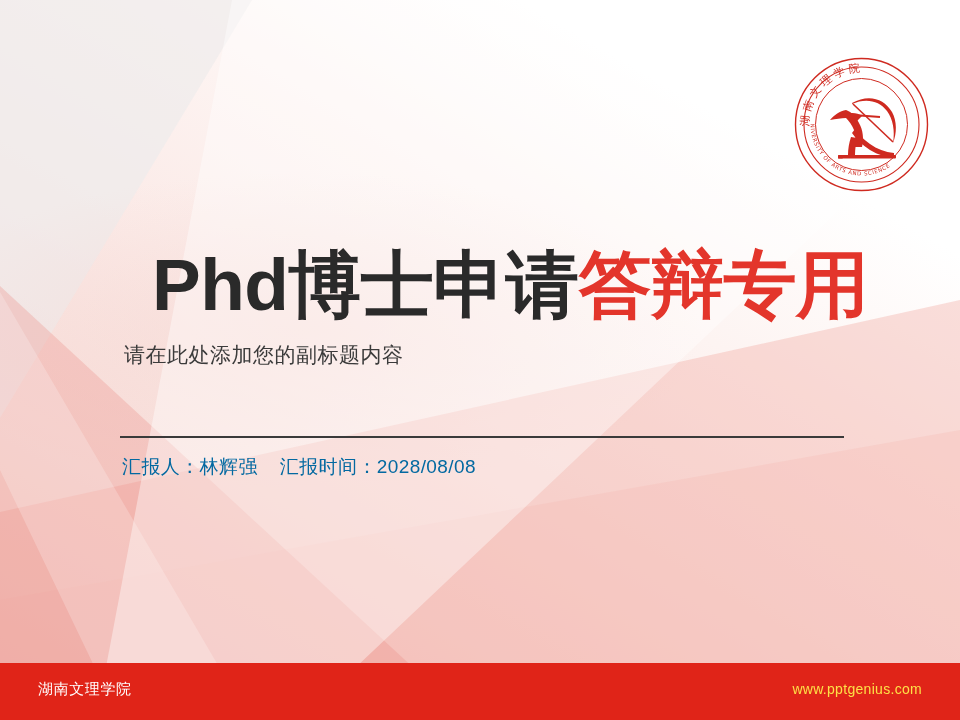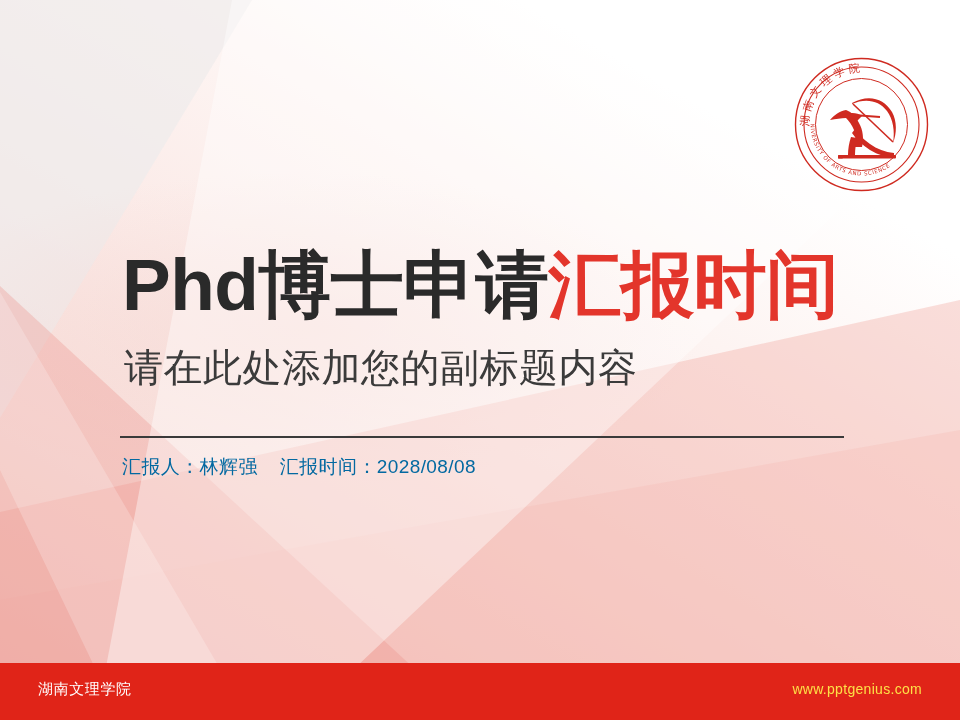--- a/index.html
+++ b/index.html
@@ -94,28 +94,28 @@
   .title {
     position: absolute;
     left: 122px;
     top: 248px;
     font-size: 73px;
     font-weight: bold;
     letter-spacing: -0.5px;
     line-height: 1.0;
     white-space: nowrap;
   }
-  .title .dark { color: #2a2a2a; }
+  .title .dark { color: #2a2a2a; margin-left: 30px; }
   .title .red  { color: #e3352b; }
 
   .subtitle {
     position: absolute;
     left: 124px;
     top: 341px;
-    font-size: 39px;
+    font-size: 21px;
     font-weight: normal;
     color: #3b3b3b;
     letter-spacing: 0.5px;
     white-space: nowrap;
   }
 
   .divider {
     position: absolute;
     left: 120px;
     top: 436px;
@@ -212,21 +212,21 @@
                  C 91,95 83,92 76,87 C 69,82 64,77 61,72 Z"></path>
         <path d="M 57,80 C 55,86 54,92 54,98 L 61,98 C 61,92 62,86 63,81 Z"></path>
 
         <rect x="44" y="98" width="58" height="3.4" rx="1"></rect>
         <path d="M 44,98 L 44,101.5 L 49,101.5 Z"></path>
       </g>
     </svg>
   </div>
 
   <div class="title">
-    <span class="dark">Phd博士申请</span><span class="red">汇报时间</span>
+    <span class="dark">Phd博士申请</span><span class="red">答辩专用</span>
   </div>
 
   <div class="subtitle">请在此处添加您的副标题内容</div>
 
   <div class="divider"></div>
 
   <div class="byline">
     <span>汇报人：</span><span>林辉强</span><span class="gap"></span><span>汇报时间：</span><span>2028/08/08</span>
   </div>
 

